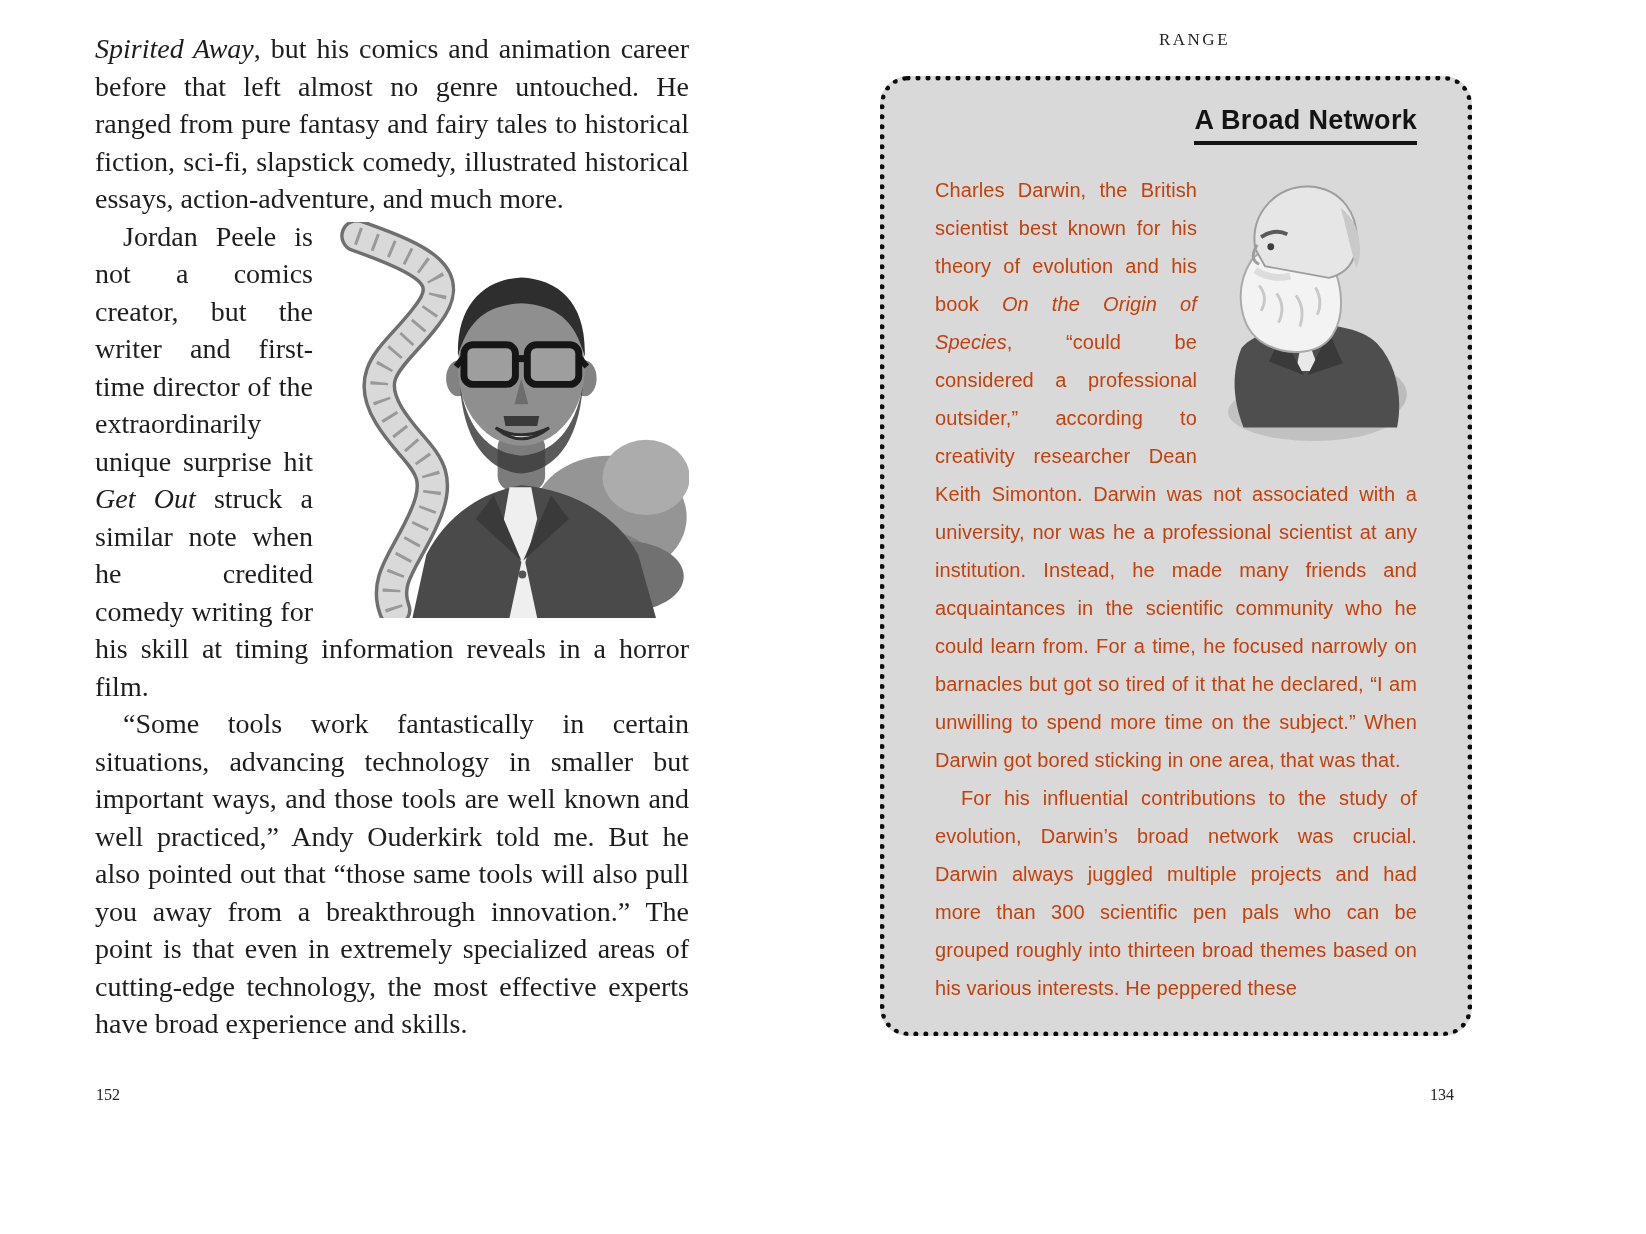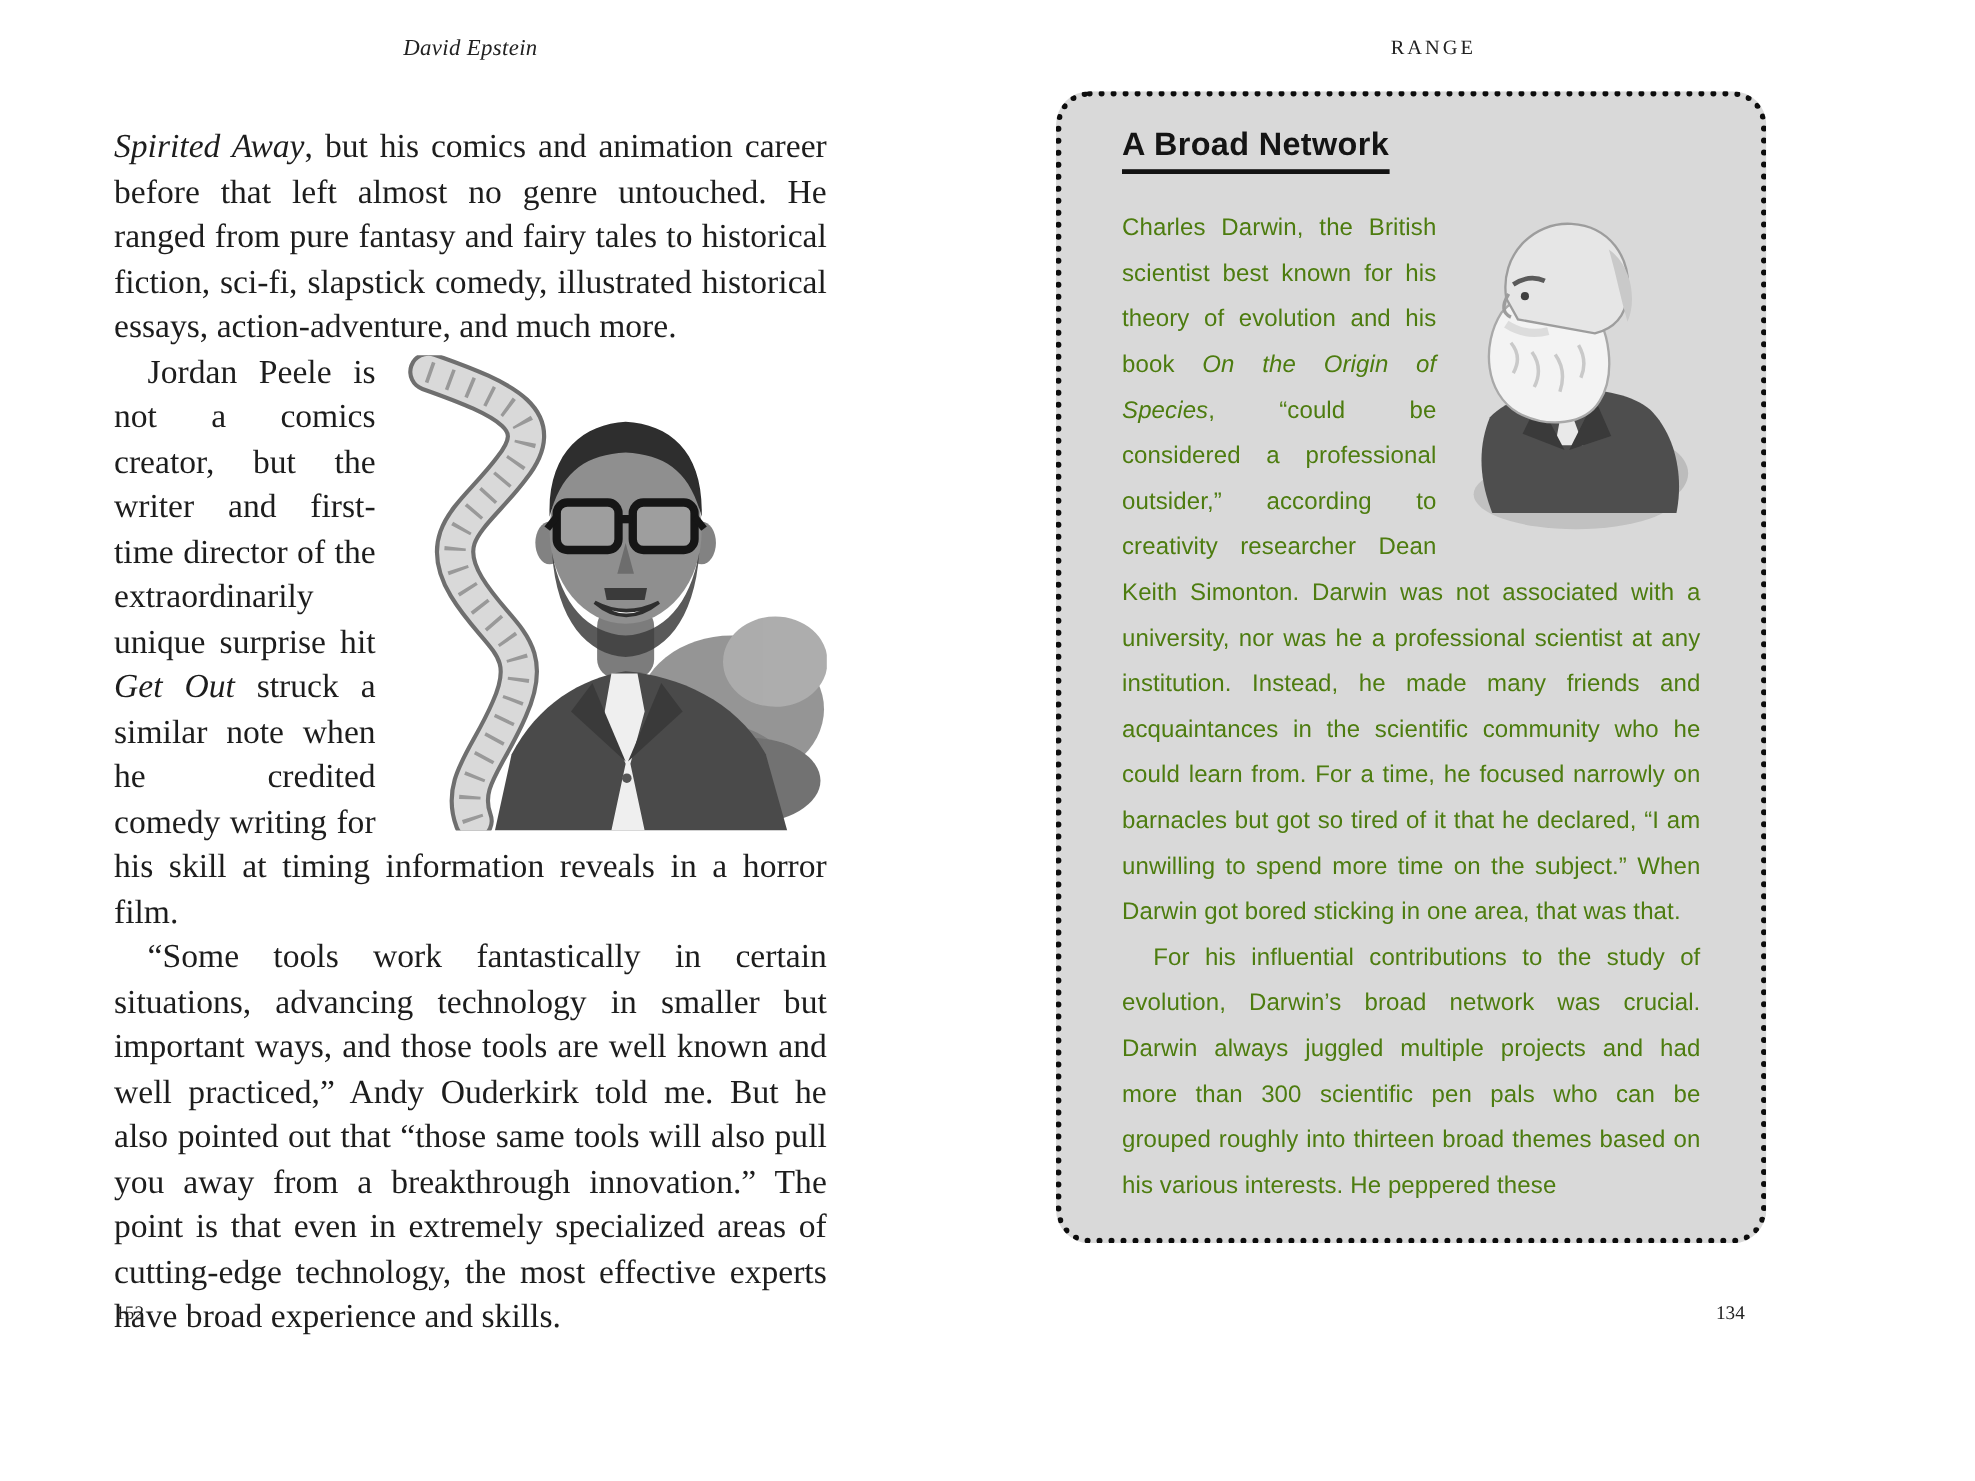--- a/index.html
+++ b/index.html
@@ -59,36 +59,36 @@
   .network-box {
     box-sizing: border-box;
     width: 592px;
     height: 960px;
     background: #d9d9d9;
     border: 5px dotted #0d0d0d;
     border-radius: 28px;
     padding: 18px 50px 20px 50px;
     font-family: "Liberation Sans", sans-serif;
   }
-  .box-title-wrap { text-align: left; margin: 6px 0 26px 0; }
+  .box-title-wrap { text-align: right; margin: 6px 0 26px 0; }
   .box-title {
     display: inline-block;
     font-size: 27px;
     font-weight: bold;
     color: #141414;
     letter-spacing: 0.3px;
     border-bottom: 4px solid #141414;
     padding-bottom: 5px;
   }
   .box-para {
     font-size: 20px;
     line-height: 38px;
     text-align: justify;
     margin: 0;
-    color: #4d7c0f;
+    color: #c2410c;
     letter-spacing: 0.1px;
   }
   .box-para.indent { text-indent: 26px; }
   .darwin-figure {
     float: right;
     width: 206px;
     height: 272px;
     margin: 0 0 6px 14px;
   }
   .darwin-figure svg { display: block; width: 100%; height: 100%; }
@@ -103,21 +103,20 @@
   .folio-left  { left: 96px;  top: 1086px; }
   .folio-right { left: 1430px; top: 1086px; }
 
   em { font-style: italic; }
 </style>
 </head>
 <body>
 
 <div class="left-page">
 
-  <div class="running-head-left">David Epstein</div>
 
   <p class="body-para"><em>Spirited Away</em><span>, but his comics and animation career before that left almost no genre untouched. He ranged from pure fantasy and fairy tales to historical fiction, sci-fi, slapstick comedy, illustrated historical essays, action-adventure, and much more.</span></p>
 
   <p class="body-para indent">
     <span class="peele-figure">
       <svg viewBox="0 0 365 400" xmlns="http://www.w3.org/2000/svg">
         <defs>
           <path id="strip" d="M30,14 C98,38 132,55 100,95 C70,135 35,150 62,195 C88,238 122,245 98,298 C80,340 56,360 68,392"></path>
         </defs>
 

